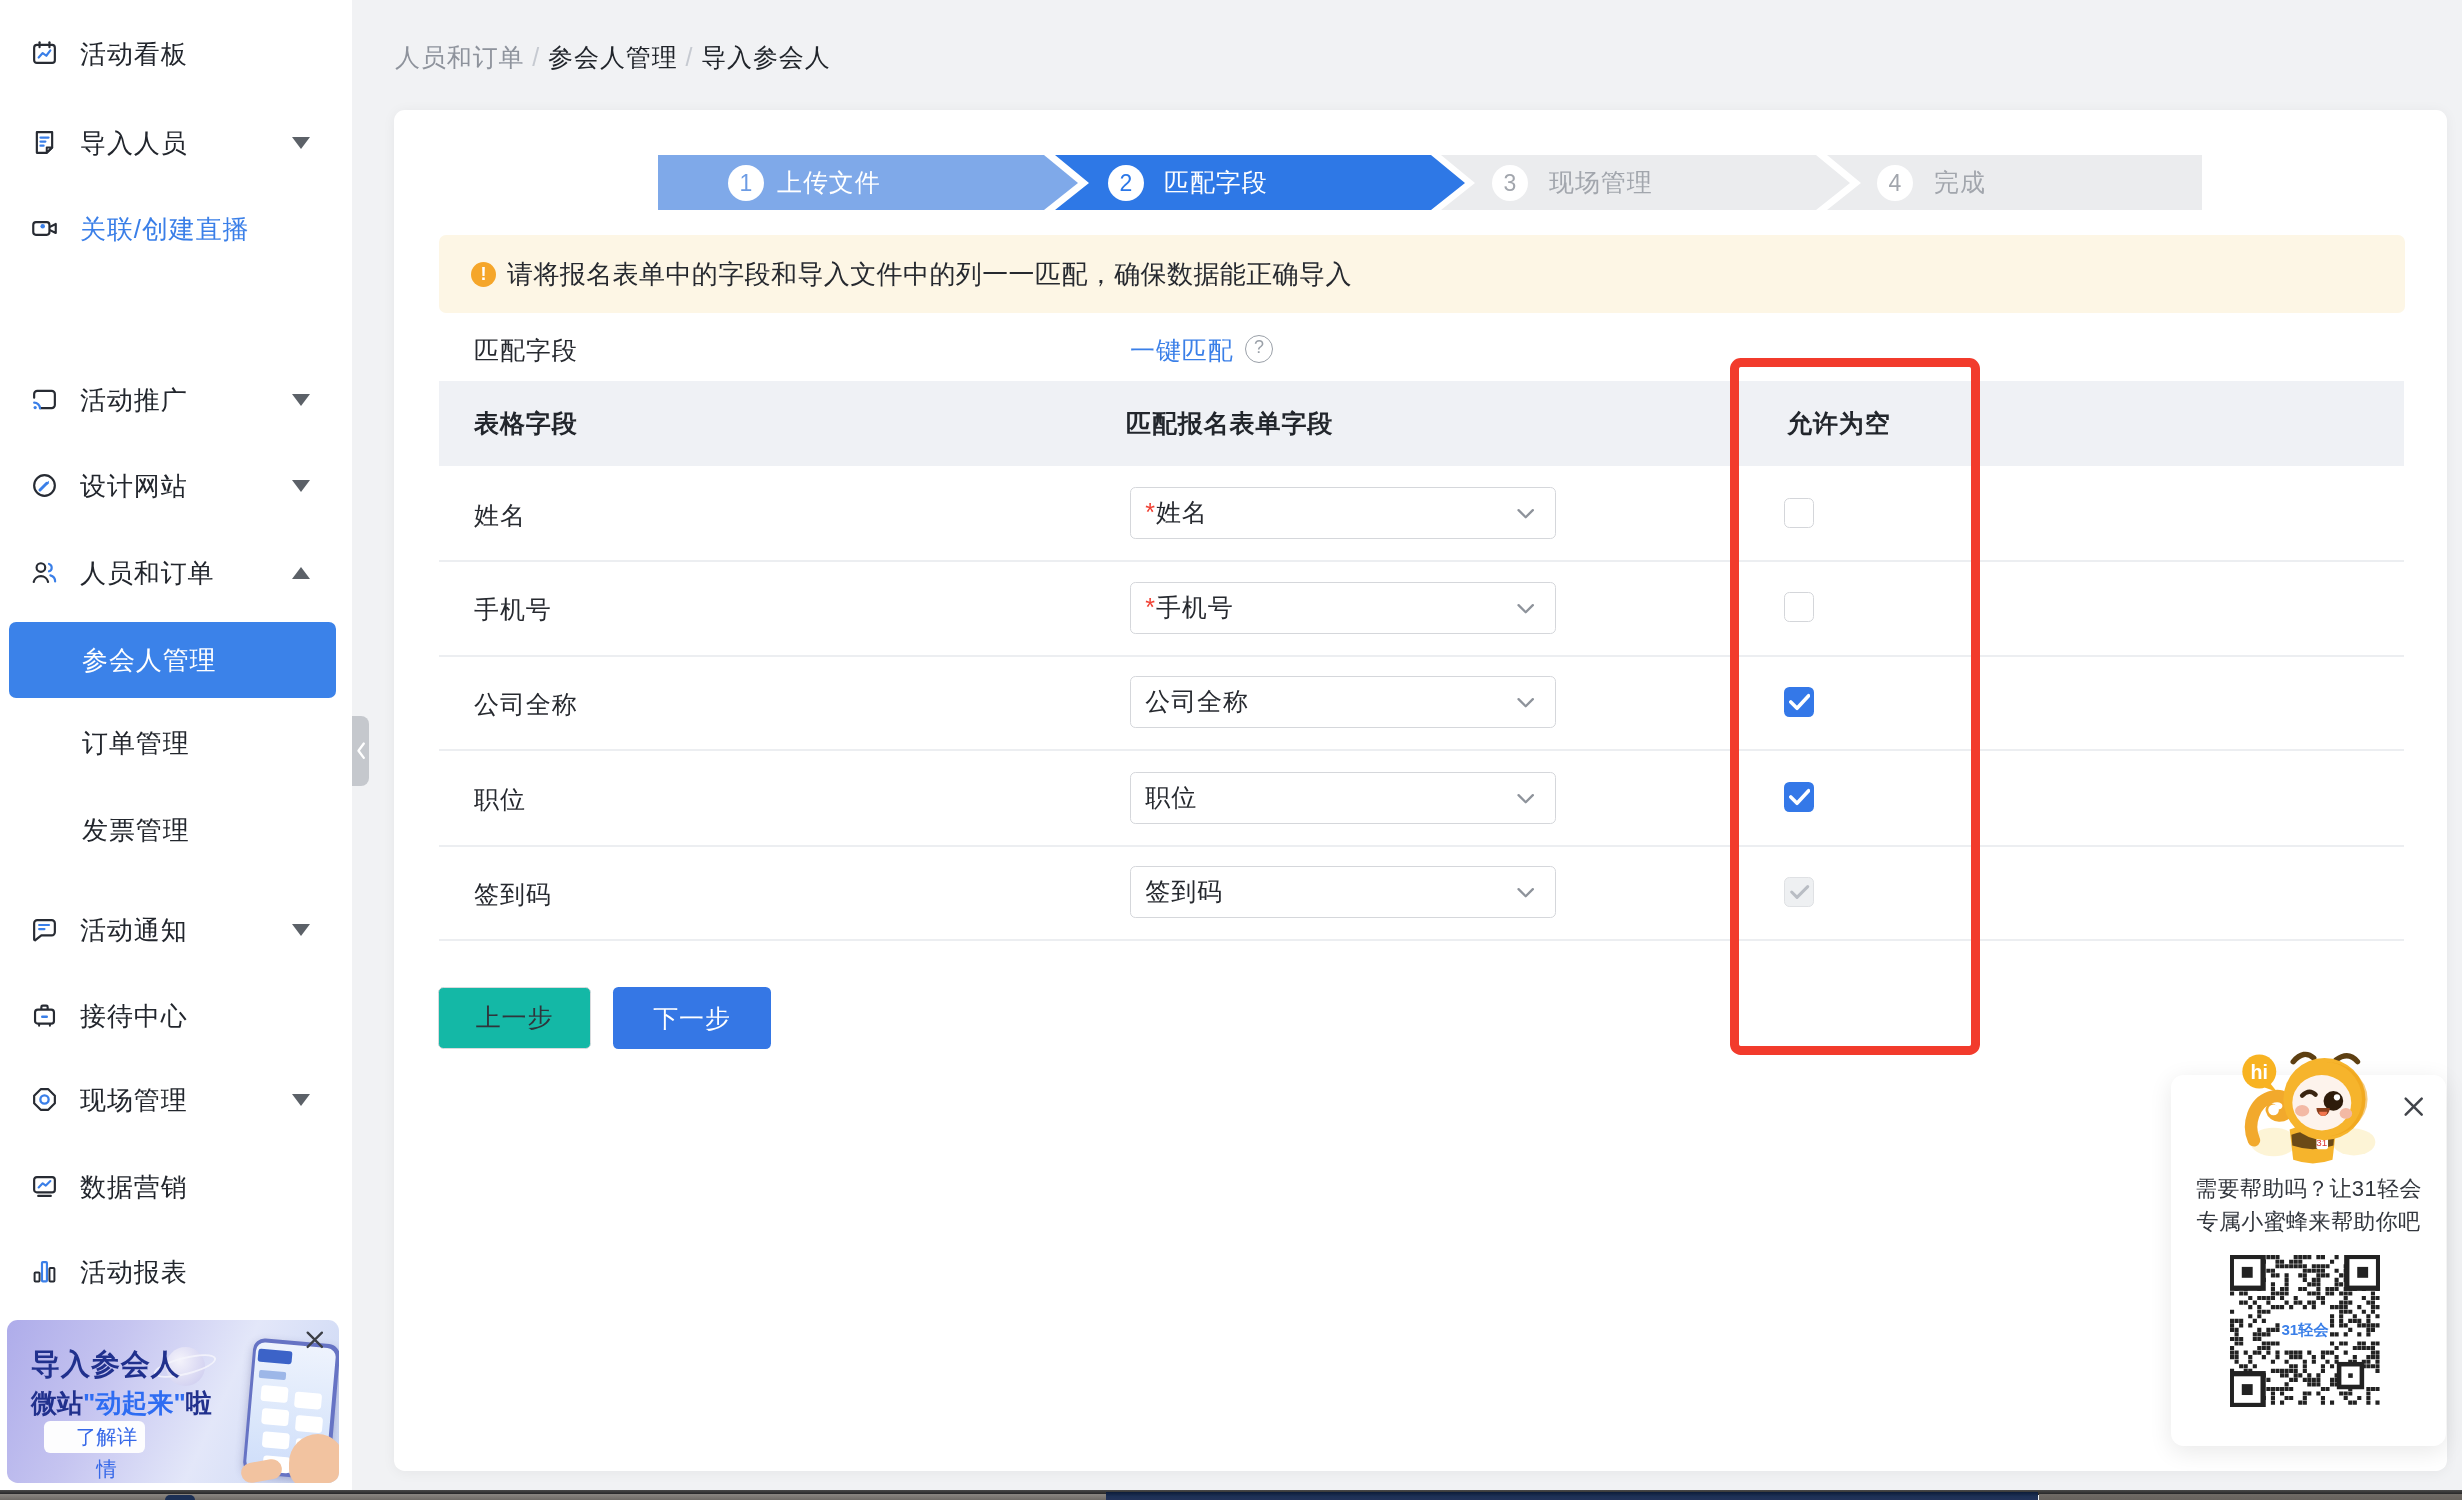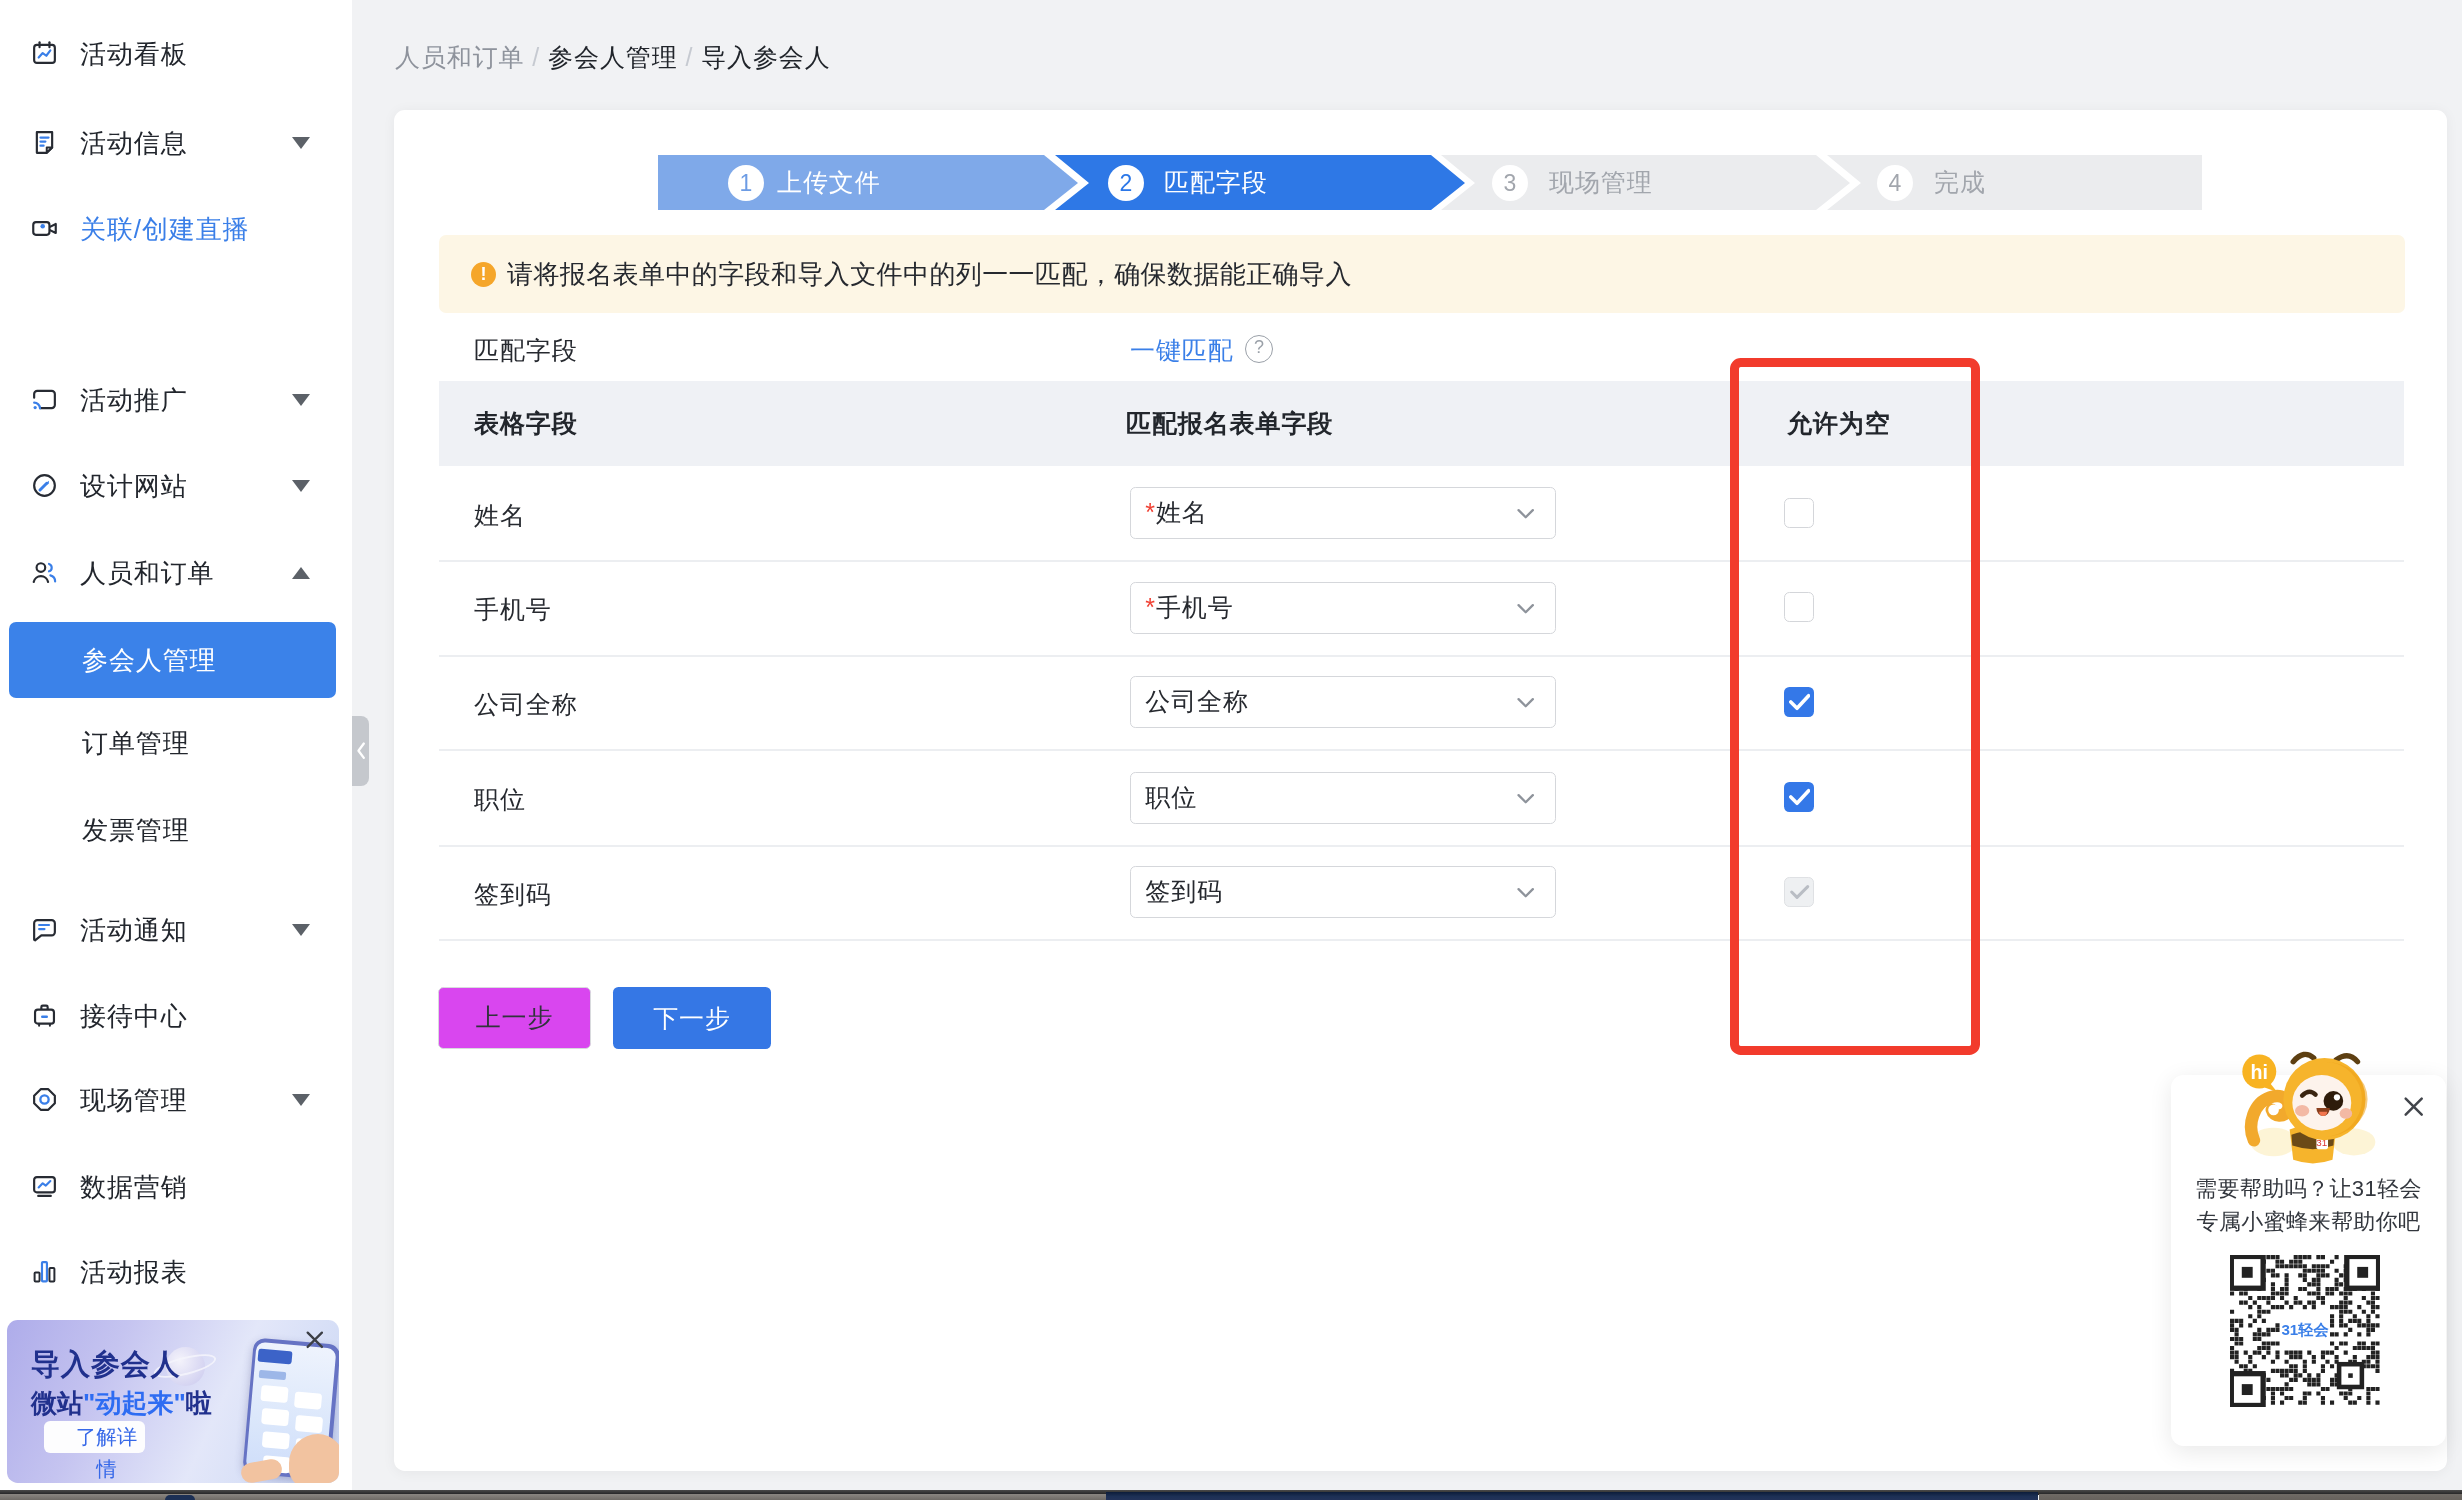--- a/index.html
+++ b/index.html
@@ -125,21 +125,21 @@
       <svg width="21.4" height="18" viewBox="0 0 24 20" fill="none">
         <path d="M2 10 L9 17 L22 3" stroke="#fff" stroke-width="4" stroke-linecap="round" stroke-linejoin="round"></path>
       </svg>
     </div>
   <div class="cb dis" style="top:877px;">
       <svg width="21.4" height="18" viewBox="0 0 24 20" fill="none">
         <path d="M3 10 L9 16 L21 4" stroke="#b9bdc4" stroke-width="3.4" stroke-linecap="round" stroke-linejoin="round"></path>
       </svg>
     </div>
 
-  <div class="abs" style="left:438px; top:987px; width:153px; height:62px; background:#d946ef; border:1.8px solid #d8dadd; border-radius:5.4px; text-align:center; line-height:59px; font-size:25px; color:#30343b; letter-spacing:0.9px;">上一步</div>
+  <div class="abs" style="left:438px; top:987px; width:153px; height:62px; background:#14b8a6; border:1.8px solid #d8dadd; border-radius:5.4px; text-align:center; line-height:59px; font-size:25px; color:#30343b; letter-spacing:0.9px;">上一步</div>
   <div class="abs" style="left:613px; top:987px; width:158px; height:62px; background:#3577e5; border-radius:5.4px; text-align:center; line-height:62px; font-size:25px; color:#fff; letter-spacing:0.9px;">下一步</div>
 
   <div class="abs" style="left:1730px; top:358px; width:250px; height:697px; border:9.8px solid #f23b2c; border-radius:10.7px;"></div>
 
   <div class="abs" style="left:0; top:0; width:352px; height:1490px; background:#fff;"></div>
 
   <div class="abs" style="left:0;top:27px;width:352px;height:54px;">
     <svg class="micon" style="top:13.4px;" viewBox="0 0 30 30" fill="none">
         <rect x="3.5" y="5.5" width="23" height="20" rx="3" stroke="#272b33" stroke-width="2.4"></rect>
         <path d="M9.5 2.5 V8" stroke="#272b33" stroke-width="2.4" stroke-linecap="round"></path>
@@ -149,21 +149,21 @@
     <div class="mi-text" style="top:0;height:54px;line-height:54px;">活动看板</div>
   </div>
   <div class="abs" style="left:0;top:116px;width:352px;height:54px;">
     <svg class="micon" style="top:13.4px;" viewBox="0 0 30 30" fill="none">
         <path d="M6.5 3.5 h17 v17 l-6 6 h-11 z" stroke="#272b33" stroke-width="2.4" stroke-linejoin="round"></path>
         <path d="M23.5 20.5 l-6 6 v-6 z" stroke="#272b33" stroke-width="2.2" stroke-linejoin="round"></path>
         <path d="M10.5 9.5 H19.5" stroke="#3a7fe8" stroke-width="2.4" stroke-linecap="round"></path>
         <path d="M10.5 14 H16" stroke="#3a7fe8" stroke-width="2.4" stroke-linecap="round"></path>
         <path d="M10.5 18.5 H14" stroke="#3a7fe8" stroke-width="2.4" stroke-linecap="round"></path>
       </svg>
-    <div class="mi-text" style="top:0;height:54px;line-height:54px;">活动信息</div>
+    <div class="mi-text" style="top:0;height:54px;line-height:54px;">导入人员</div>
     <div class="arr-d" style="top:20.5px;"></div>
   </div>
   <div class="abs" style="left:0;top:202px;width:352px;height:54px;">
     <svg class="micon" style="top:13.4px;" viewBox="0 0 30 30" fill="none">
         <rect x="2.5" y="8" width="18" height="14" rx="3" stroke="#272b33" stroke-width="2.4"></rect>
         <path d="M20.5 13.5 L27.5 10 V20 L20.5 16.5" stroke="#272b33" stroke-width="2.4" stroke-linejoin="round"></path>
         <circle cx="13" cy="12.5" r="2.5" fill="#3a7fe8"></circle>
       </svg>
     <div class="mi-text" style="top:0;height:54px;line-height:54px;color:#3a7fe8;">关联/创建直播</div>
   </div>

